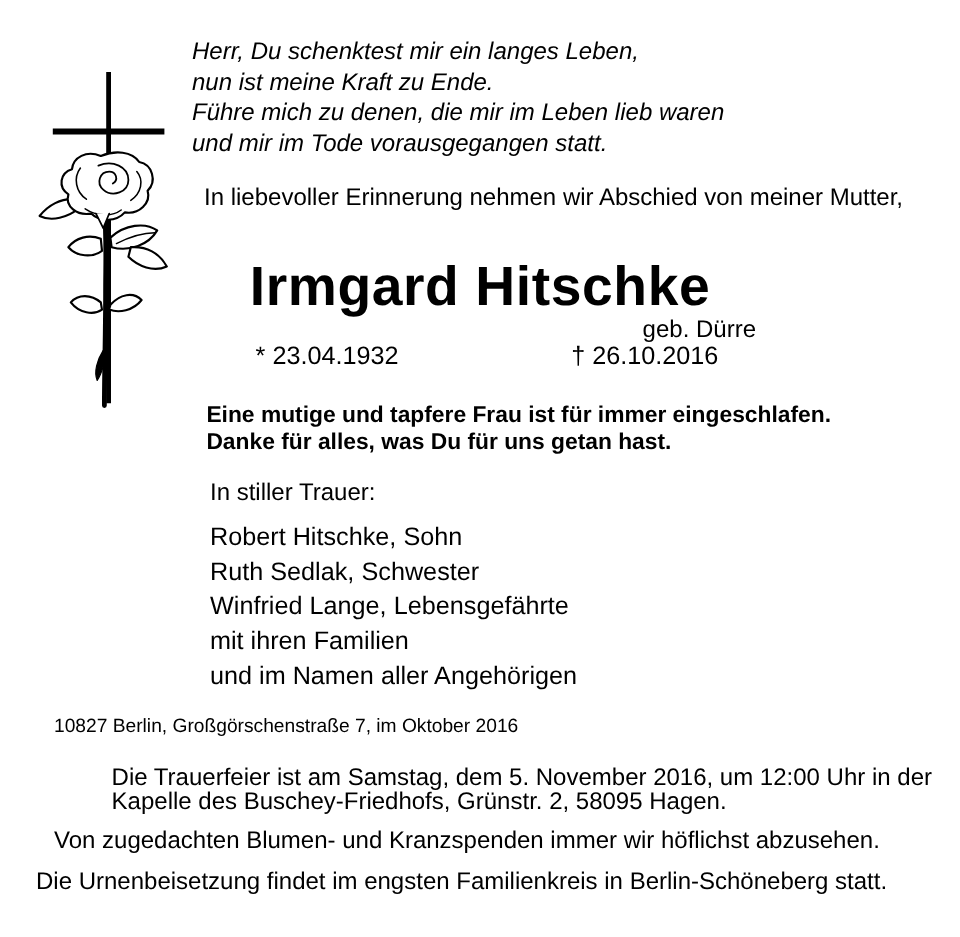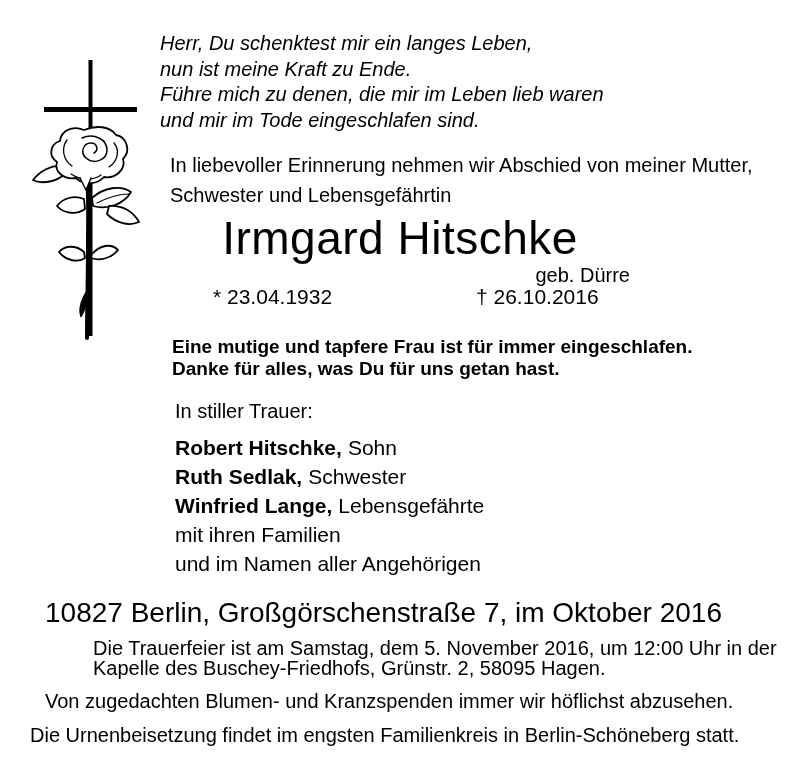--- a/index.html
+++ b/index.html
@@ -36,21 +36,21 @@
     line-height: 30px;
   }
   .name-block {
     left: 170px; top: 215px;
     width: 460px;
     text-align: center;
     white-space: nowrap;
   }
   .deceased-name {
     font-size: 46px;
-    font-weight: normal;
+    font-weight: bold;
     line-height: 46px;
     letter-spacing: 0.5px;
   }
   .maiden-name {
     left: 170px; top: 264px;
     width: 460px;
     text-align: right;
     font-size: 20px;
   }
   .birth-date { left: 213px; top: 285px; font-size: 21px; }
@@ -64,25 +64,25 @@
   }
   .mourning-intro {
     left: 175px; top: 400px;
     font-size: 20px;
   }
   .mourners {
     left: 175px; top: 433px;
     font-size: 21px;
     line-height: 29px;
   }
-  .mourner-name { font-weight: bold; }
+  .mourner-name { font-weight: normal; }
   .mourner-name:not(:empty) { margin-right: 6px; }
   .mourner-name:empty { display: none; }
 
-  .address-line { left: 45px; top: 597px; font-size: 28px; }
+  .address-line { left: 45px; top: 597px; font-size: 16px; }
   .funeral {
     left: 45px; top: 638px;
     font-size: 20px;
     line-height: 20px;
     margin-left: 48px;
   }
   .flowers-note { left: 45px; top: 690px; font-size: 20px; }
   .burial-note  { left: 30px; top: 724px; font-size: 20px; }
 </style>
 </head>
@@ -119,26 +119,25 @@
       <path d="M41 126 C 50 132, 63 133, 71 127" fill="none" stroke-width="1.3"></path>
 
       <path d="M50 130 L 56 142 L 61 130" fill="#fff" stroke-width="1.4"></path>
     </g>
   </svg>
 
   <div class="abs verse">
     <div>Herr, Du schenktest mir ein langes Leben,</div>
     <div>nun ist meine Kraft zu Ende.</div>
     <div>Führe mich zu denen, die mir im Leben lieb waren</div>
-    <div>und mir im Tode eingeschlafen sind.</div>
+    <div>und mir im Tode vorausgegangen statt.</div>
   </div>
 
   <div class="abs intro">
     <div>In liebevoller Erinnerung nehmen wir Abschied von meiner Mutter,</div>
-    <div>Schwester und Lebensgefährtin</div>
   </div>
 
   <div class="abs name-block">
     <span class="deceased-name">Irmgard Hitschke</span>
   </div>
   <div class="abs maiden-name">geb. Dürre</div>
   <div class="abs birth-date">* 23.04.1932</div>
   <div class="abs death-date">† 26.10.2016</div>
 
   <div class="abs tribute">

